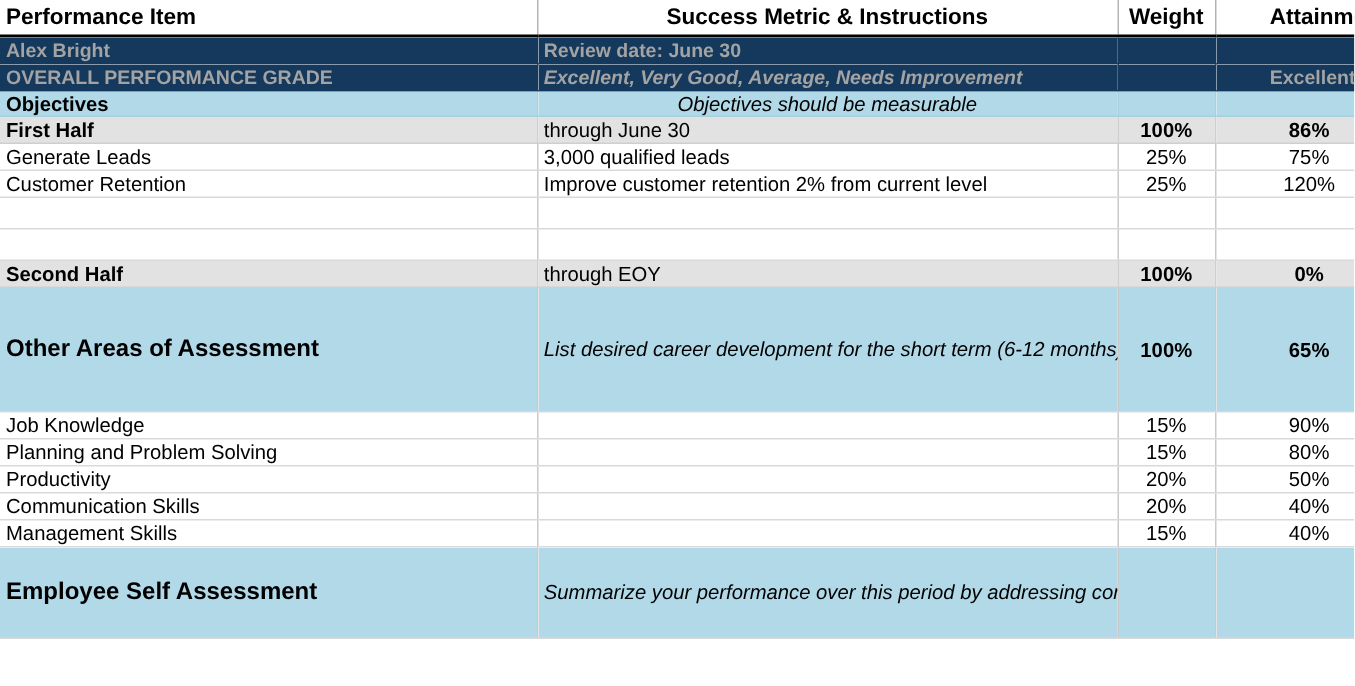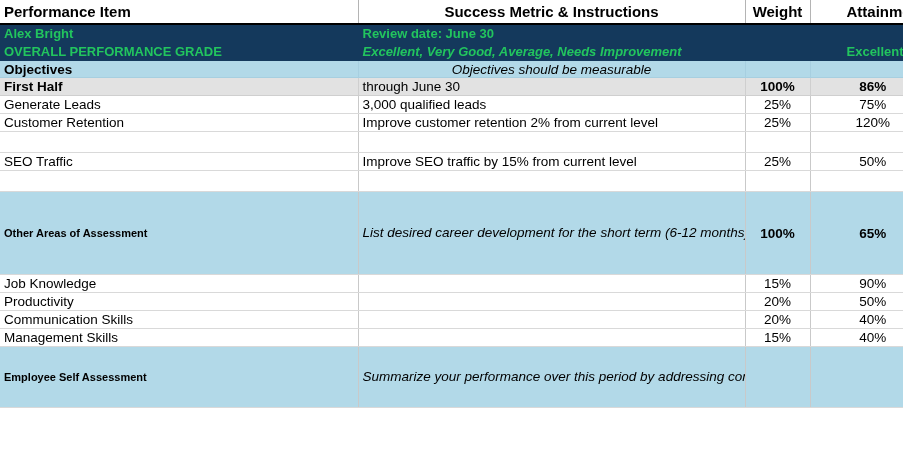--- a/index.html
+++ b/index.html
@@ -49,21 +49,21 @@
     background: #ffffff;
     border-bottom: 2px solid #000000;
     border-right: 1px solid #b4b4b4;
     vertical-align: middle;
   }
   tr.hdr td.ctr { text-align: center; }
 
   
   tr.navy td {
     background: #14395c;
-    color: #22c55e;
+    color: #a3a3a3;
     font-weight: bold;
     height: 17px;
     border-right: 1px solid #14395c;
     border-bottom: 1px solid #14395c;
     font-size: 13px;
   }
   tr.navy td.ital { font-style: italic; }
   tr.navy td.ctr  { }
 
   
@@ -101,21 +101,21 @@
     white-space: normal;
     line-height: 17.5px;
     vertical-align: top;
     padding-top: 3px;
     font-style: italic;
     font-size: 13.5px;
   }
   td.midlabel {
     vertical-align: middle;
     font-weight: bold;
-    font-size: 11px;
+    font-size: 16px;
     margin-top: 44px;
   }
   td.midval {
     vertical-align: middle;
     text-align: center;
     font-weight: bold;
   }
 </style>
 </head>
 <body>
@@ -176,48 +176,54 @@
         <td>Improve customer retention 2% from current level</td>
         <td class="ctr">25%</td>
         <td class="ctr">120%</td>
       </tr>
       <tr class="r21">
         <td class="ind2"></td>
         <td></td>
         <td class="ctr"></td>
         <td class="ctr"></td>
       </tr>
-      <tr class="r18">
-        <td class="ind2">SEO Traffic</td>
-        <td>Improve SEO traffic by 15% from current level</td>
-        <td class="ctr">25%</td>
-        <td class="ctr">50%</td>
-      </tr>
       <tr class="r21">
         <td class="ind2"></td>
         <td></td>
         <td class="ctr"></td>
         <td class="ctr"></td>
       </tr>
 
+      <tr class="gray r18">
+        <td class="ind1">Second Half</td>
+        <td style="font-weight:normal">through EOY</td>
+        <td class="ctr">100%</td>
+        <td class="ctr">0%</td>
+      </tr>
 
       <tr>
         <td class="bluebox midlabel" style="height:82px">Other Areas of Assessment</td>
         <td class="bluebox wrapcell">List desired career development for the short term (6-12 months) and long term. Goal is to establish a learning path and associated action plans for taking on increased responsibilities and opportunities.</td>
         <td class="bluebox midval">100%</td>
         <td class="bluebox midval">65%</td>
       </tr>
 
       <tr class="r18">
         <td class="ind1">Job Knowledge</td>
         <td></td>
         <td class="ctr">15%</td>
         <td class="ctr">90%</td>
       </tr>
       <tr class="r18">
+        <td class="ind1">Planning and Problem Solving</td>
+        <td></td>
+        <td class="ctr">15%</td>
+        <td class="ctr">80%</td>
+      </tr>
+      <tr class="r18">
         <td class="ind1">Productivity</td>
         <td></td>
         <td class="ctr">20%</td>
         <td class="ctr">50%</td>
       </tr>
       <tr class="r18">
         <td class="ind1">Communication Skills</td>
         <td></td>
         <td class="ctr">20%</td>
         <td class="ctr">40%</td>

